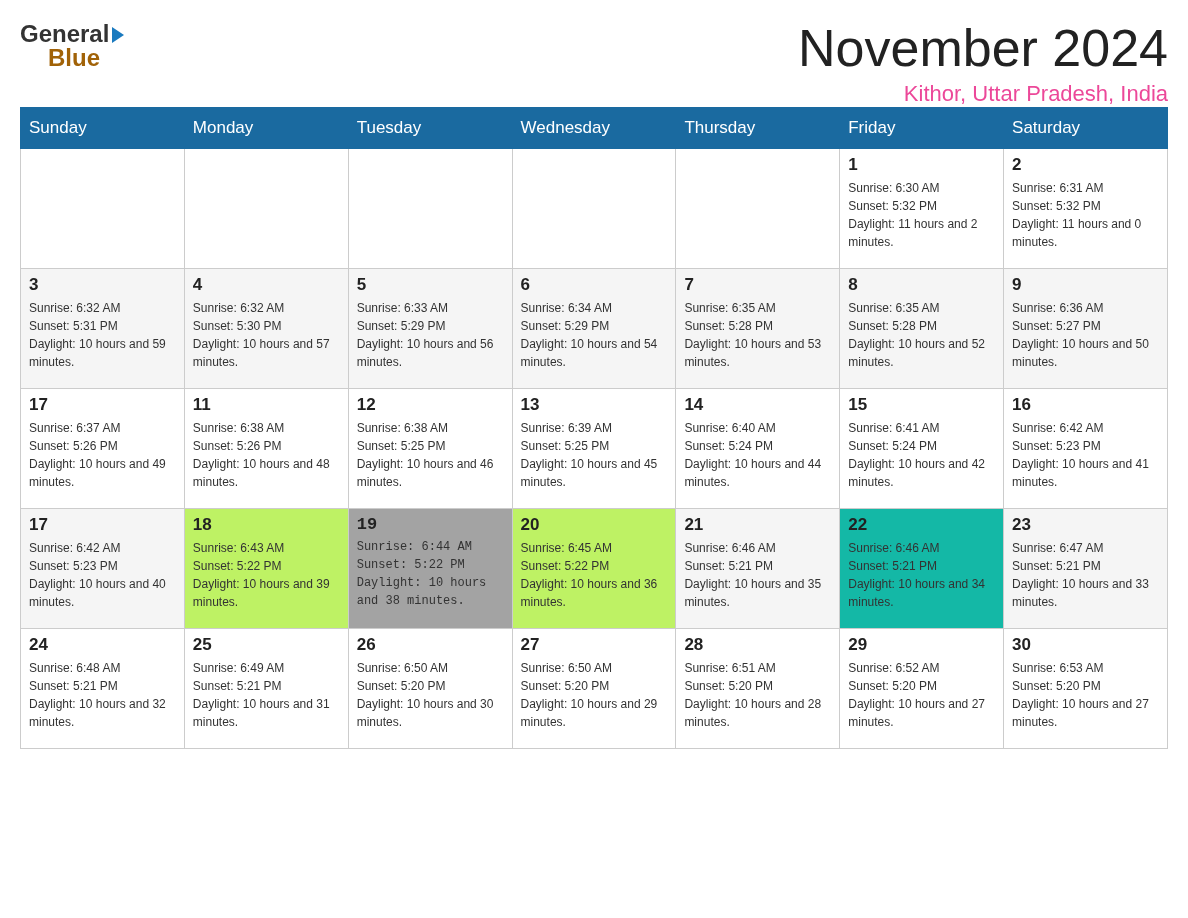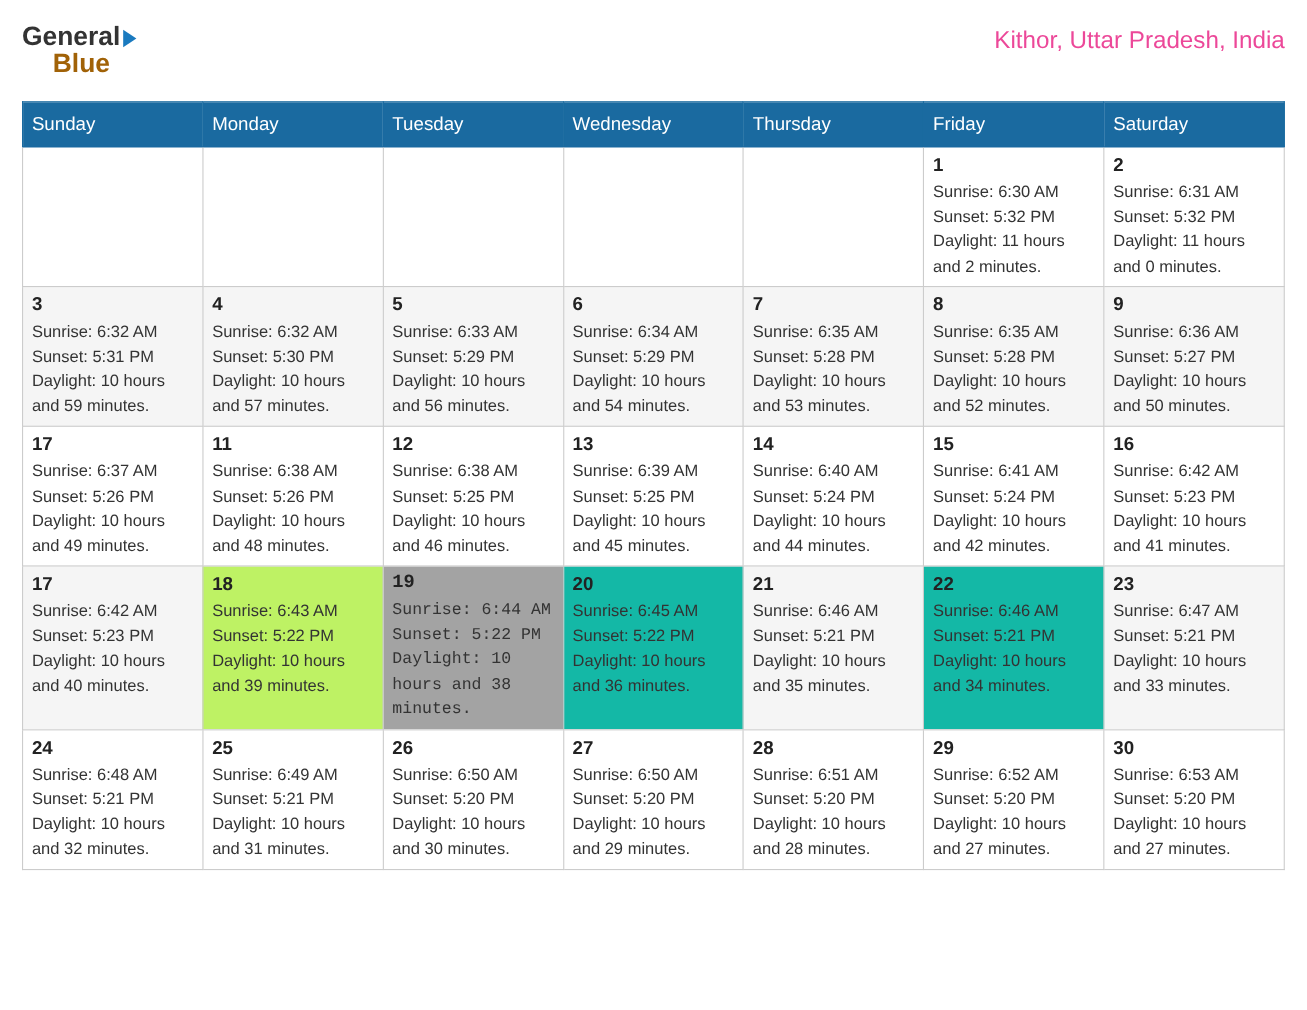--- a/index.html
+++ b/index.html
@@ -8,21 +8,20 @@
       background: #fff;
       color: #333;
       width: 1188px;
       min-height: 918px;
       padding: 20px;
     }
     .header {
       display: flex;
       justify-content: space-between;
       align-items: flex-start;
-      margin-bottom: 20px;
     }
     .logo {
       display: flex;
       flex-direction: column;
       align-items: flex-start;
     }
     .title-block {
       text-align: right;
     }
     .month-title {
@@ -65,37 +64,38 @@
       background-color: #f5f5f5;
     }
     .day-num {
       font-size: 17px;
       font-weight: bold;
       color: #222;
       display: block;
       margin-bottom: 4px;
     }
     .day-info {
-      font-size: 15px;
+      font-size: 12px;
       color: #333;
       line-height: 1.5;
     }
   </style>
 </head>
 <body>
 
 <div class="header">
   <div class="logo">
     <div style="display:flex;align-items:center;">
       <span style="font-size:24px;font-weight:bold;color:#333;">General</span>
       <span style="display:inline-block;width:0;height:0;border-left:12px solid #1a7abf;border-top:8px solid transparent;border-bottom:8px solid transparent;margin-left:3px;margin-top:2px;"></span>
     </div>
     <div style="font-size:24px;font-weight:bold;color:#a16207;margin-left:28px;margin-top:-4px;">Blue</div>
   </div>
   <div class="title-block">
+    <div class="month-title">November 2024</div>
     <div class="location-title">Kithor, Uttar Pradesh, India</div>
   </div>
 </div>
 
 <table class="calendar">
   <thead>
     <tr>
     <th>Sunday</th>
         <th>Monday</th>
         <th>Tuesday</th>
@@ -187,21 +187,21 @@
           <div class="day-info">Sunrise: 6:42 AM<br>Sunset: 5:23 PM<br>Daylight: 10 hours and 40 minutes.</div>
         </td>
         <td style="background-color: #bef264;">
           <span class="day-num">18</span>
           <div class="day-info">Sunrise: 6:43 AM<br>Sunset: 5:22 PM<br>Daylight: 10 hours and 39 minutes.</div>
         </td>
         <td style="background-color: #a3a3a3; font-family: Liberation Mono, monospace;">
           <span class="day-num">19</span>
           <div class="day-info">Sunrise: 6:44 AM<br>Sunset: 5:22 PM<br>Daylight: 10 hours and 38 minutes.</div>
         </td>
-        <td style="background-color: #14b8a6;">
+        <td style="background-color: #bef264;">
           <span class="day-num">20</span>
           <div class="day-info">Sunrise: 6:45 AM<br>Sunset: 5:22 PM<br>Daylight: 10 hours and 36 minutes.</div>
         </td>
         <td style="background-color: rgb(245, 245, 245);">
           <span class="day-num">21</span>
           <div class="day-info">Sunrise: 6:46 AM<br>Sunset: 5:21 PM<br>Daylight: 10 hours and 35 minutes.</div>
         </td>
         <td style="background-color: #14b8a6;">
           <span class="day-num">22</span>
           <div class="day-info">Sunrise: 6:46 AM<br>Sunset: 5:21 PM<br>Daylight: 10 hours and 34 minutes.</div>

